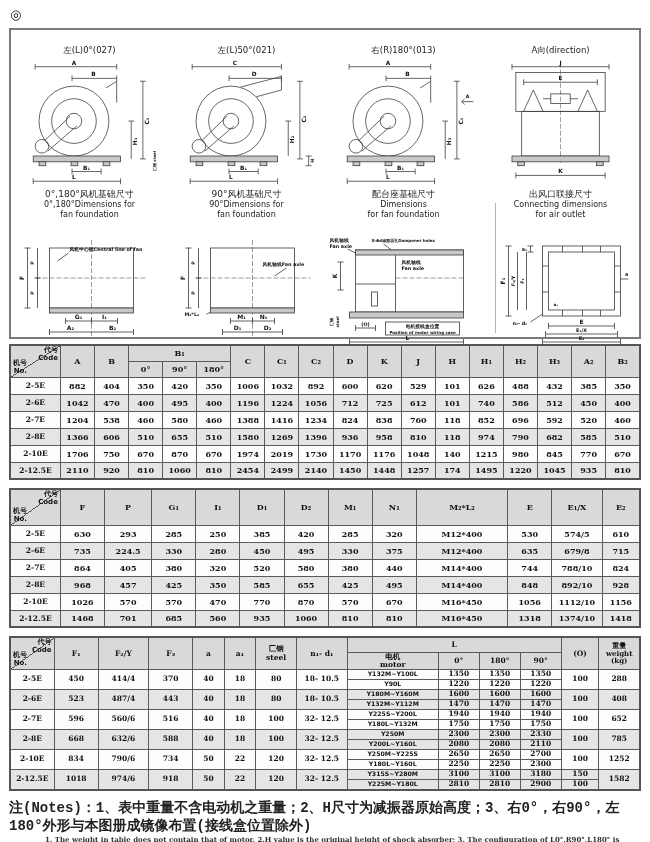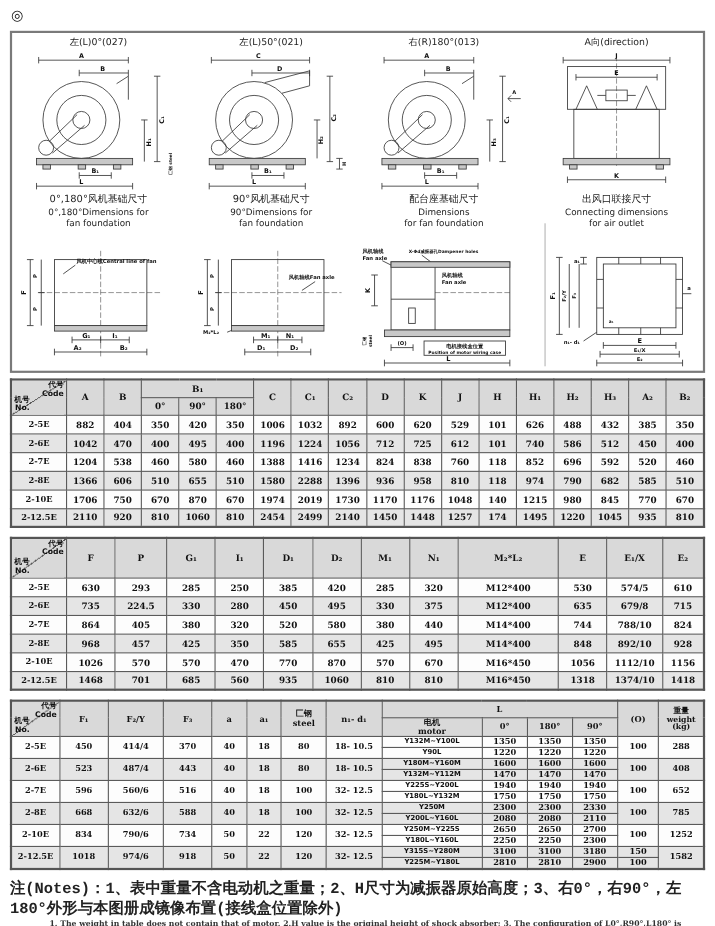--- a/index.html
+++ b/index.html
@@ -7,21 +7,21 @@
   html,body{width:650px;height:842px}
   body{background:#fff;color:#111;font-family:"DejaVu Serif","Liberation Serif",serif;}
   .page{width:650px;height:842px;padding:5px 9px 0 9px;overflow:hidden;position:relative;background:#fff}
 
   
   .title-row{display:flex;align-items:baseline;gap:7px;margin:3px 0 7px 1px;font-weight:700}
   .bullet{font-size:13px;line-height:1}
   .title-zh,.title-en{font-size:14px;letter-spacing:.2px;font-family:"DejaVu Serif",serif;font-weight:700}
 
   
-  .draw-box{border:2px solid #7a7a7a;height:311px;margin-bottom:5px;position:relative;padding-top:2px}
+  .draw-box{border:2px solid #7a7a7a;height:311px;margin-bottom:5px;position:relative;padding-top:14px}
   .views{display:flex;height:190px}
   .view{width:25%;display:flex;flex-direction:column;align-items:center}
   .view-h{font-size:8.5px;font-family:"DejaVu Sans","Liberation Sans",sans-serif;color:#222;margin-top:1px}
   .view svg{width:100%;height:132px;display:block}
   .cap{text-align:center;line-height:1.25;font-family:"DejaVu Sans","Liberation Sans",sans-serif;color:#222}
   .cap .c0{font-size:9px}
   .cap .c1,.cap .c2{font-size:8px}
   .plans{display:flex;height:114px}
   .plan{width:25%}
   .plan svg{width:100%;height:112px;display:block}
@@ -520,21 +520,21 @@
           <td>460</td>
         </tr>
         <tr class="shade">
           <td class="model">2-8E</td>
           <td>1366</td>
           <td>606</td>
           <td>510</td>
           <td>655</td>
           <td>510</td>
           <td>1580</td>
-          <td>2288</td>
+          <td>1269</td>
           <td>1396</td>
           <td>936</td>
           <td>958</td>
           <td>810</td>
           <td>118</td>
           <td>974</td>
           <td>790</td>
           <td>682</td>
           <td>585</td>
           <td>510</td>

